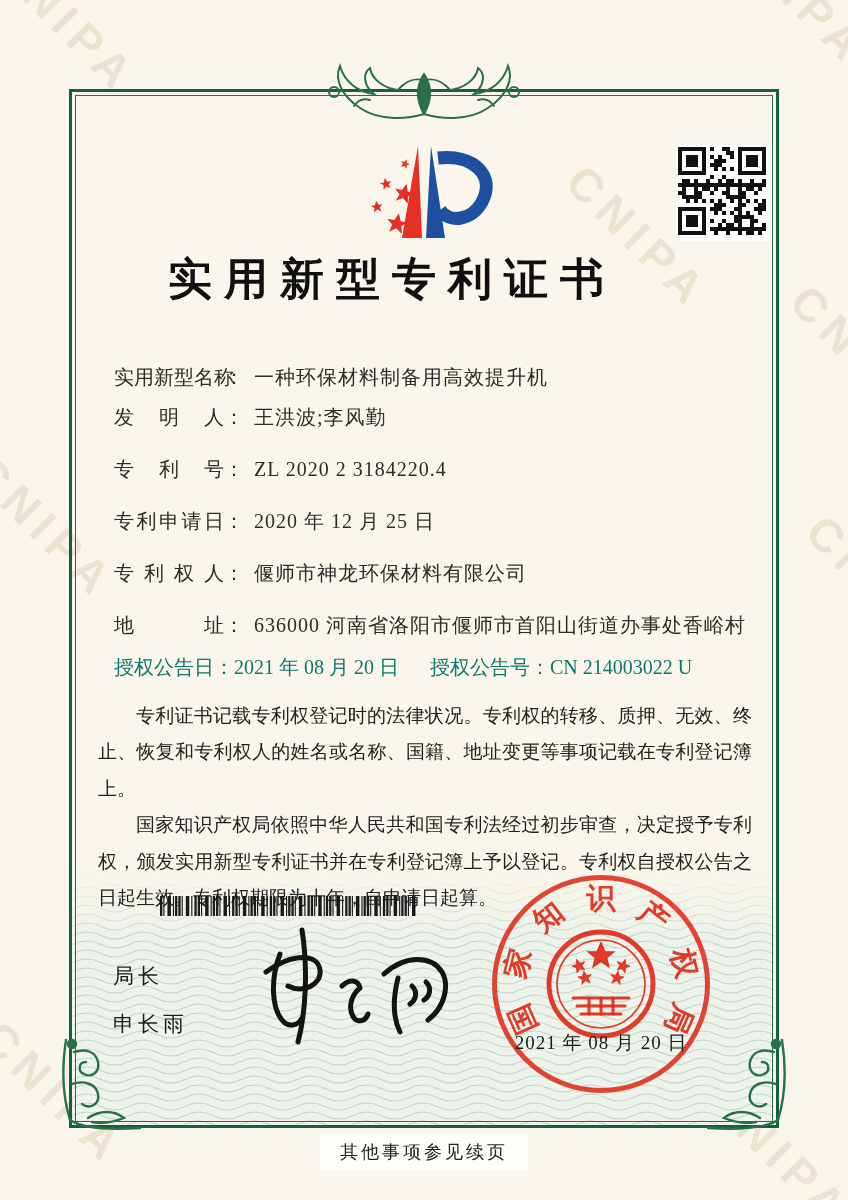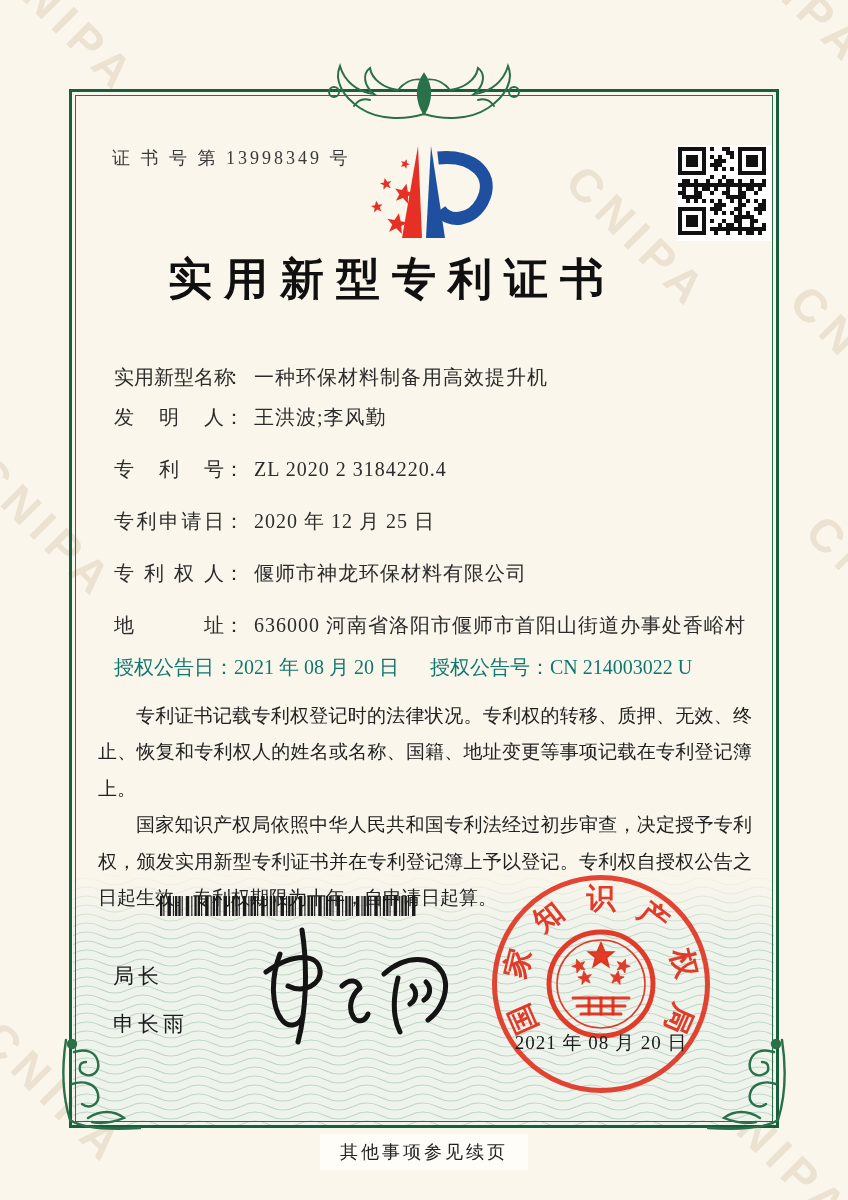--- a/index.html
+++ b/index.html
@@ -177,21 +177,20 @@
   <svg class="corner br" viewBox="0 0 104 104">
     <g stroke="#2a7049" fill="none" stroke-width="2.4" stroke-linecap="round">
       <path d="M14 8 C 10 34 10 62 18 88 C 30 96 56 98 88 96"></path>
       <path d="M22 20 C 34 16 44 20 46 30 C 48 40 40 46 32 42 C 26 40 26 30 34 30"></path>
       <path d="M20 52 C 32 48 44 52 46 62 C 48 72 38 78 30 72"></path>
       <path d="M36 86 C 48 78 62 78 72 86 C 62 90 50 92 40 90"></path>
       <circle cx="20" cy="12" r="4" fill="#2a7049"></circle>
     </g>
   </svg>
 
-  <div class="cert-no">证 书 号 第 13998349 号</div>
 
   <div class="qr">
     <svg id="qr" width="88" height="88" viewBox="0 0 88 88">
         <rect x="0" y="0" width="28" height="4" fill="#111"></rect>
         <rect x="0" y="24" width="28" height="4" fill="#111"></rect>
         <rect x="0" y="0" width="4" height="28" fill="#111"></rect>
         <rect x="24" y="0" width="4" height="28" fill="#111"></rect>
         <rect x="8" y="8" width="12" height="12" fill="#111"></rect>
         <rect x="60" y="0" width="28" height="4" fill="#111"></rect>
         <rect x="60" y="24" width="28" height="4" fill="#111"></rect>

